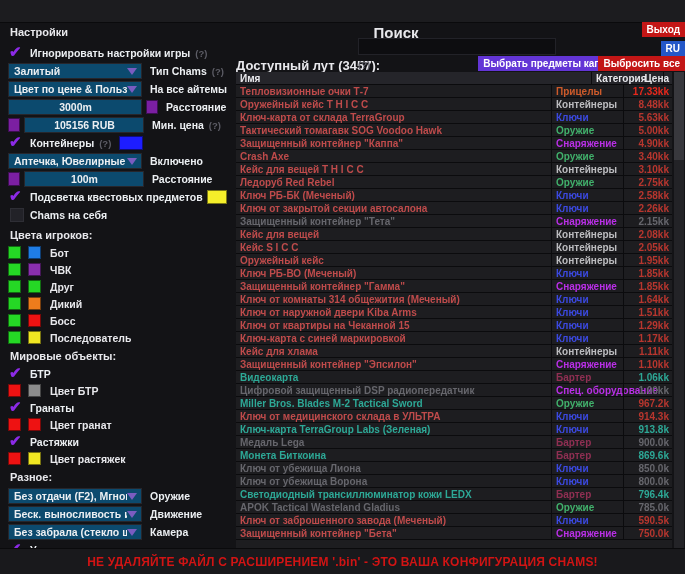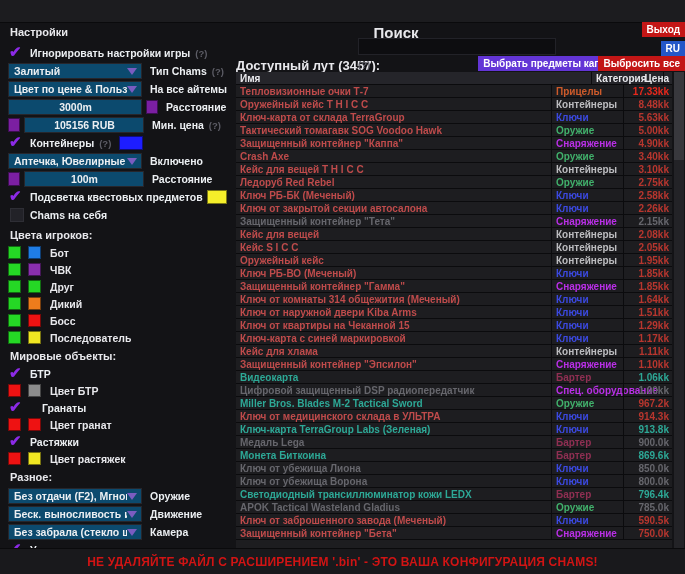--- a/index.html
+++ b/index.html
@@ -189,21 +189,21 @@
         <span class="check on"></span>
         <span class="lbl" style="margin-left: 0px;">БТР</span>
       </div>
       <div class="pair-row">
         <span class="sw13" style="background: rgb(238, 18, 18);"></span>
         <span class="sw13" style="background: rgb(140, 140, 140);"></span>
         <span class="plbl">Цвет БТР</span>
       </div>
       <div class="world-check">
         <span class="check on"></span>
-        <span class="lbl" style="margin-left: 12px;">Гранаты</span>
+        <span class="lbl" style="margin-left: 0px;">Гранаты</span>
       </div>
       <div class="pair-row">
         <span class="sw13" style="background: rgb(238, 18, 18);"></span>
         <span class="sw13" style="background: rgb(238, 18, 18);"></span>
         <span class="plbl">Цвет гранат</span>
       </div>
       <div class="world-check">
         <span class="check on"></span>
         <span class="lbl" style="margin-left: 0px;">Растяжки</span>
       </div>

